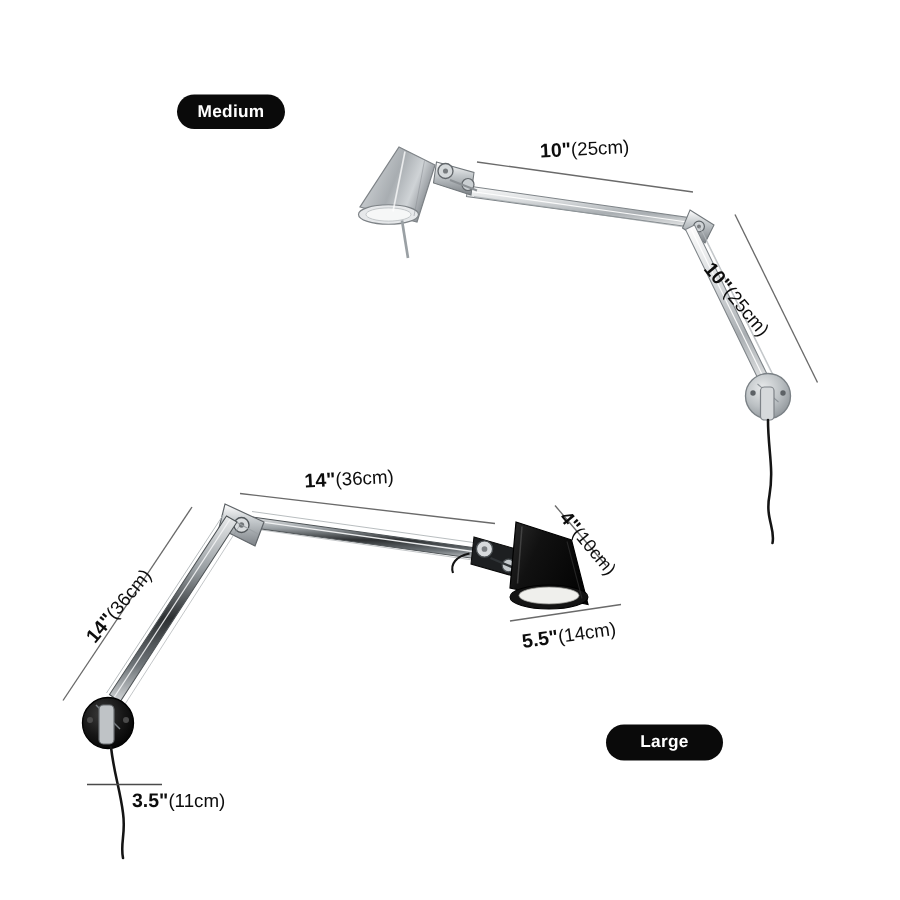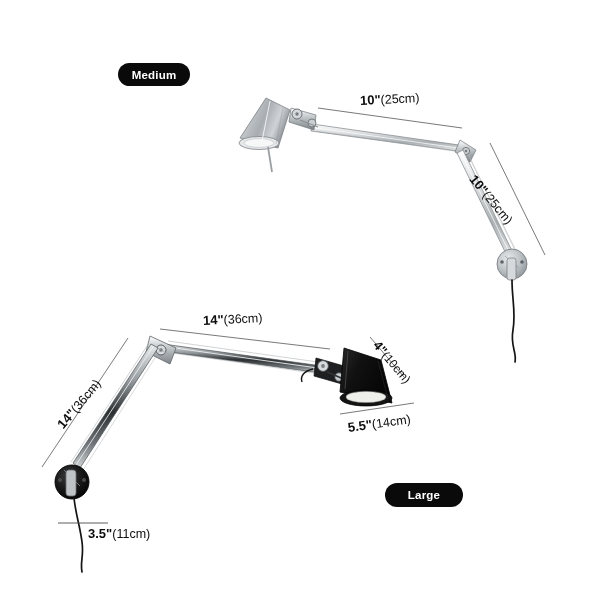--- a/index.html
+++ b/index.html
@@ -16,21 +16,21 @@
     position:absolute;
     background:#0a0a0a;color:#ffffff;
     border-radius:999px;
     font-size:11.5px;font-weight:700;
     letter-spacing:.2px;
     display:flex;align-items:center;justify-content:center;
     box-sizing:border-box;
     white-space:nowrap;
   }
   #badge-medium{left:118px;top:63px;width:72px;height:23px;}
-  #badge-large{left:385px;top:483px;width:78px;height:24px;}
+  #badge-large{left:404px;top:483px;width:78px;height:24px;}
 
   
   .dim{
     position:absolute;
     color:#0d0d0d;
     font-size:12.5px;
     white-space:nowrap;
     line-height:1;
     transform-origin:0 50%;
   }

